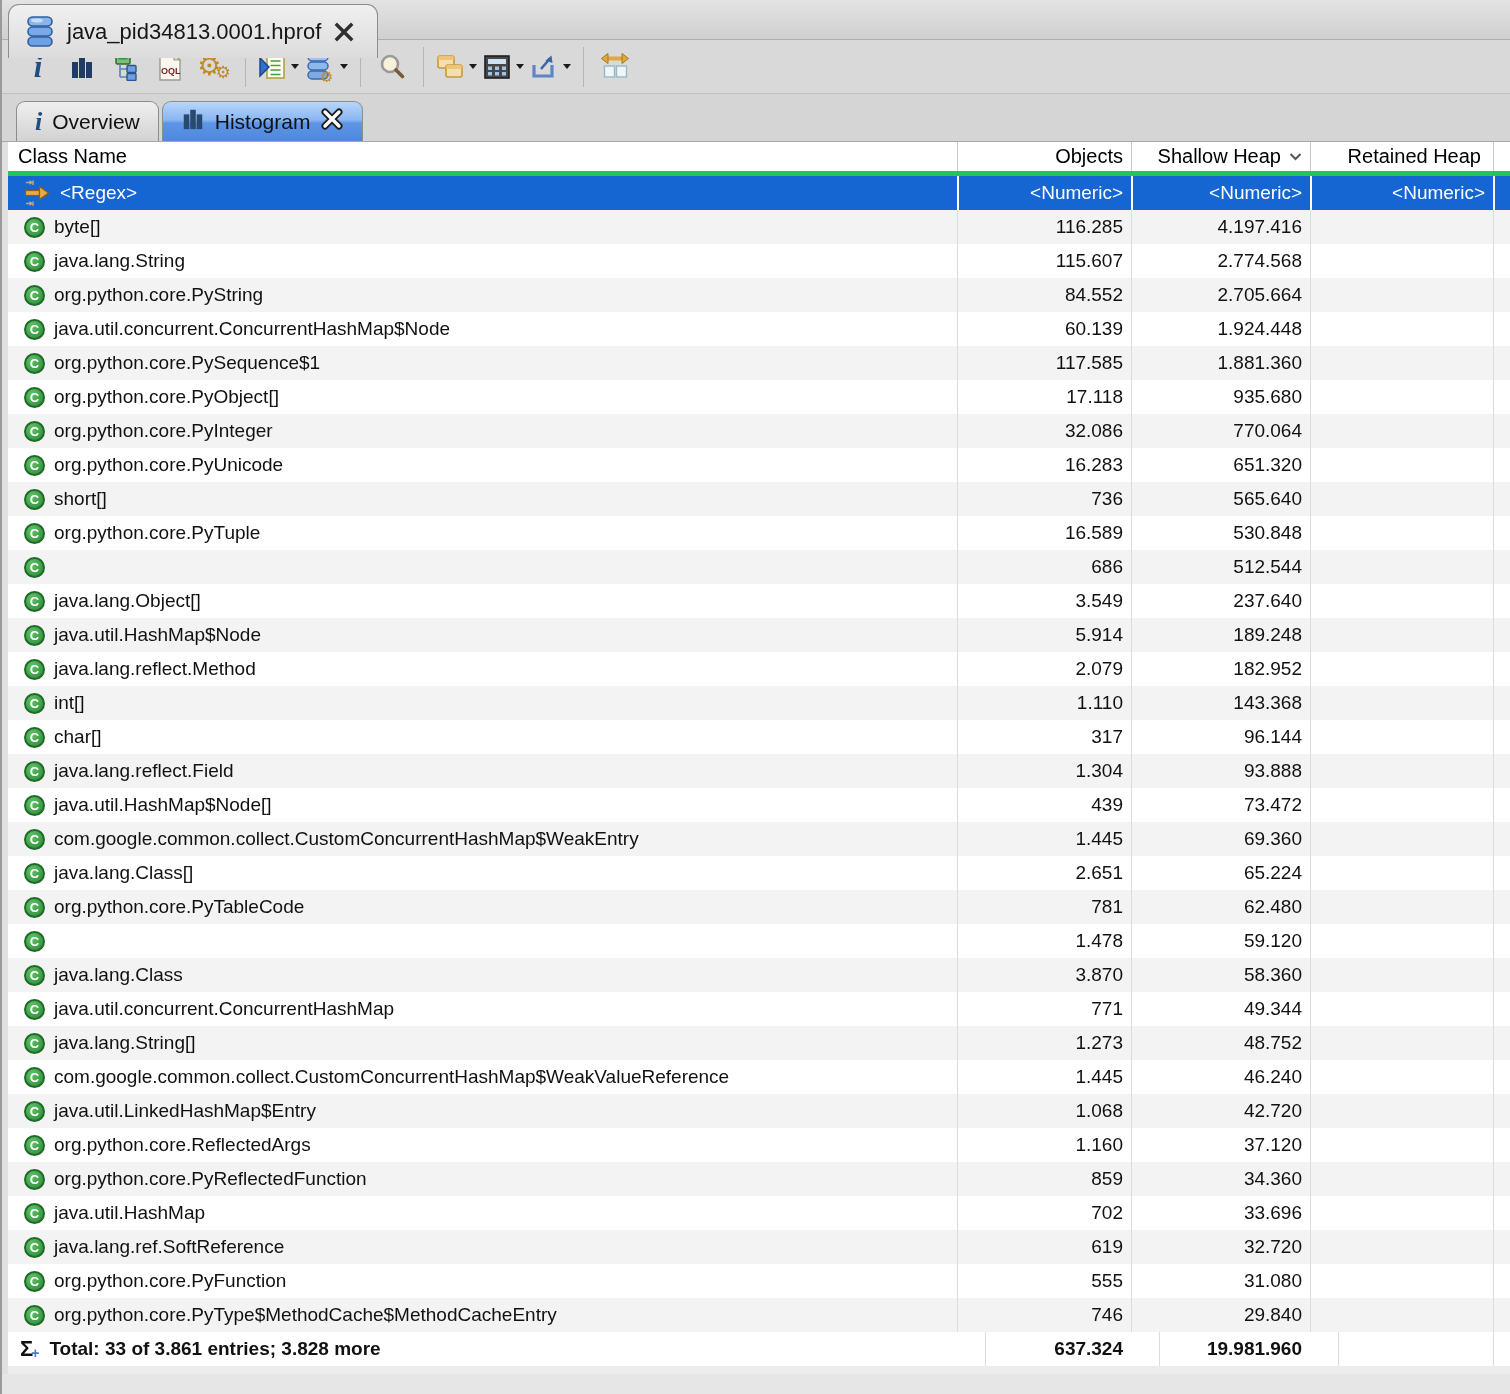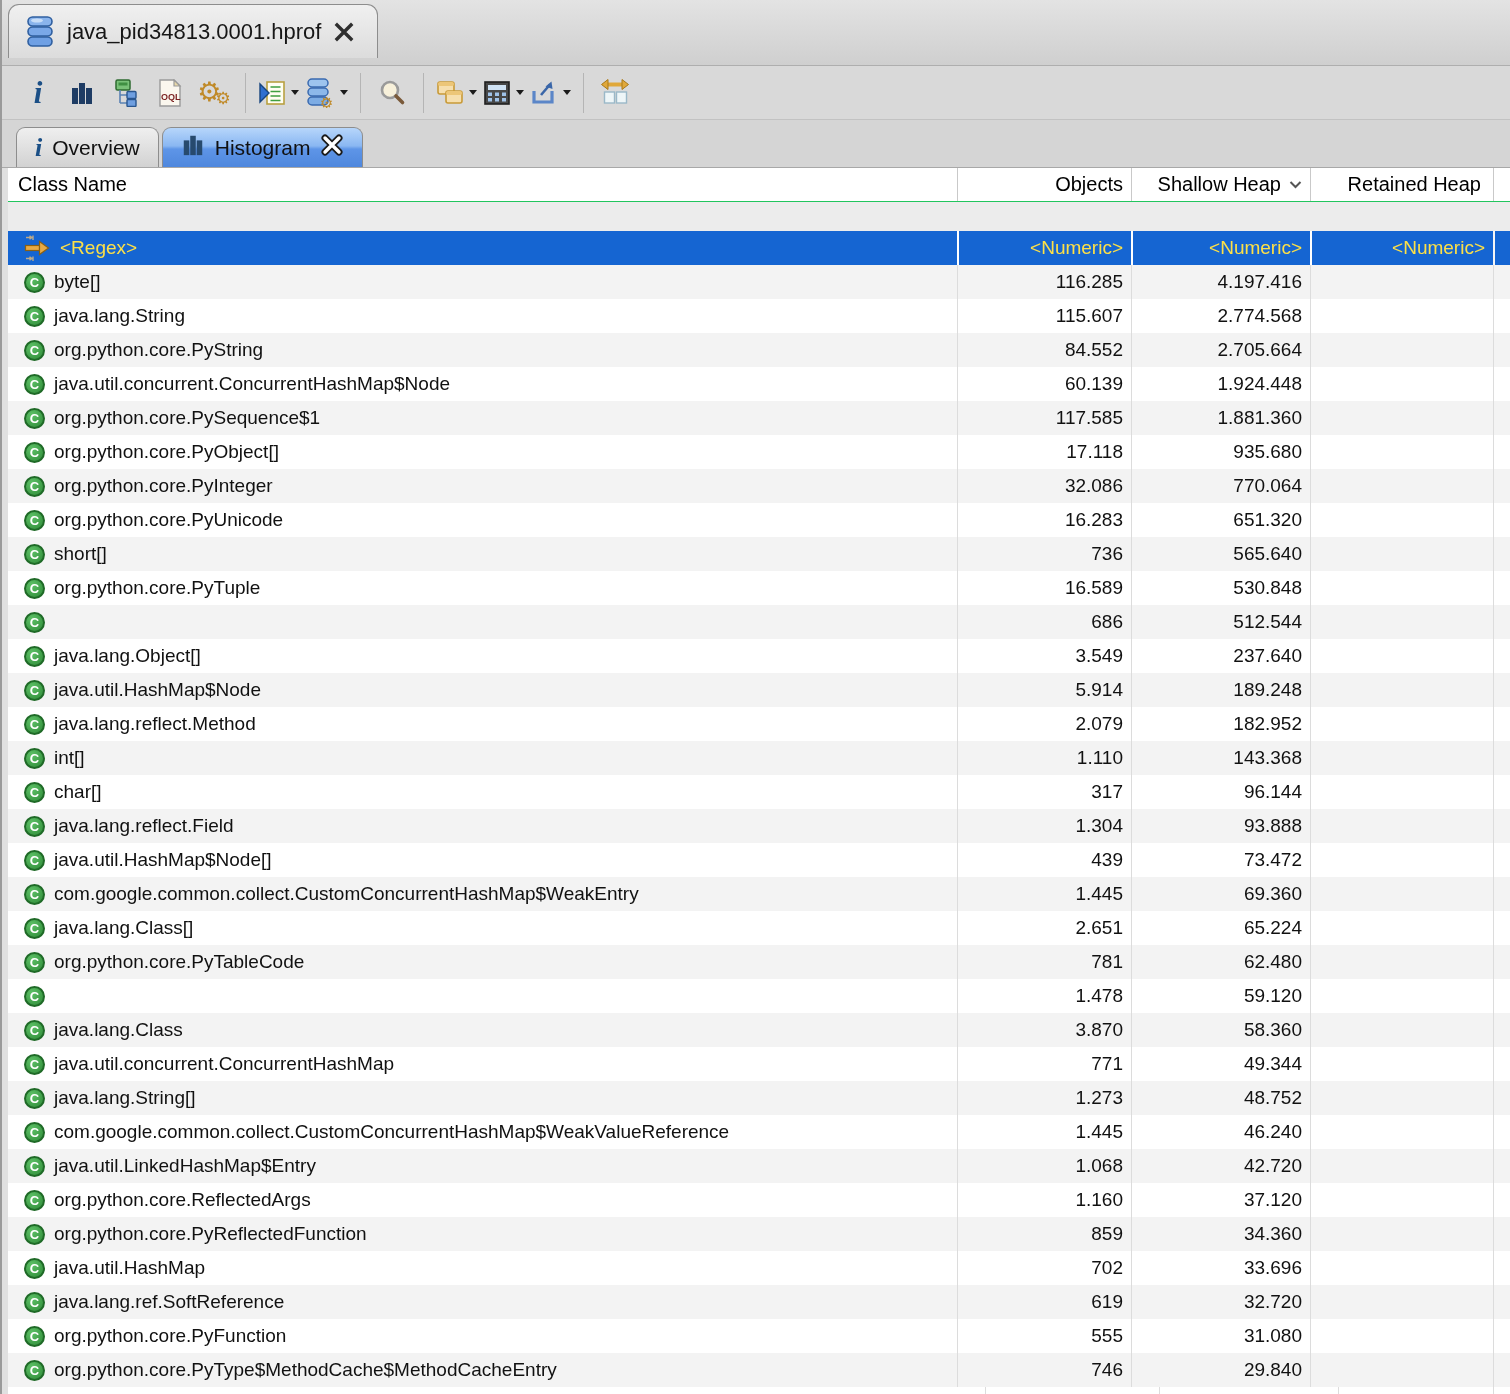--- a/index.html
+++ b/index.html
@@ -1,20 +1,20 @@
 <!DOCTYPE html>
 <html><head>
 <meta charset="utf-8">
 <style>
   * { box-sizing: border-box; margin: 0; padding: 0; }
   html,body { width:1510px; height:1394px; background:#e9e9e9; font-family:"Liberation Sans", sans-serif; color:#111; }
   .app { width:1510px; height:1394px; border-left:2px solid #9a9a9a; background:#e6e6e6; overflow:hidden; }
 
   
-  .editor-tabbar { height:66px; background:linear-gradient(#e3e3e3,#cfcfcf); border-bottom:1px solid #aeaeae; position:relative; }
+  .editor-tabbar { height:40px; background:linear-gradient(#e3e3e3,#cfcfcf); border-bottom:1px solid #aeaeae; position:relative; }
   .editor-tab { position:absolute; left:6px; top:4px; height:54px; display:flex; align-items:center; gap:12px;
     padding:0 22px 0 16px; background:linear-gradient(#f0f0f0,#dcdcdc); border:1.5px solid #8d8d8d; border-bottom:none;
     border-radius:11px 11px 0 0; }
   .editor-tab-title { font-size:22px; color:#161616; }
   .tab-close { display:flex; align-items:center; }
 
   
   .toolbar { height:54px; background:#d9d9d9; display:flex; align-items:center; padding-left:14px; border-bottom:1px solid #c2c2c2; }
   .tbtn { height:46px; min-width:44px; display:flex; align-items:center; justify-content:center; gap:3px; padding:0 3px; }
   .tsep { width:1px; height:40px; background:#b5b5b5; margin:0 9px; }
@@ -32,26 +32,26 @@
   .viewtab .info-glyph { font-size:26px; }
 
   
   .table-wrap { background:#ececec; border-left:6px solid #e0e0e0; height:1232px; }
   .row { display:grid; grid-template-columns:949px 174px 179px 183px 1fr; height:34px; }
   .cell { display:flex; align-items:center; overflow:hidden; white-space:nowrap; }
   .cname { padding-left:16px; gap:9px; font-size:19px; }
   .num  { justify-content:flex-end; padding-right:8px; font-size:19px; border-left:1px solid #dcdcdc; }
   .fill { border-left:1px solid #dcdcdc; }
 
-  .thead { background:#ffffff; border-bottom:1px solid #22c55e; }
+  .thead { background:#ffffff; border-bottom:5px solid #22c55e; }
   .thead .cell { font-size:20px; color:#000; }
   .thead .cname { padding-left:10px; }
   .thead .num, .thead .fill { border-left:1px solid #c9c9c9; }
 
-  .filter-row { background:#1565d2; color:#fde047;margin-top:29px; }
+  .filter-row { background:#1565d2; color:#ffffff; }
   .filter-row .num { border-left:2px solid #ffffff; }
   .filter-row .fill { border-left:2px solid #f5f5f5; }
 
   .hrow { background:#ffffff; }
   .hrow:nth-child(odd) { background:#f3f3f3; }
 
   .total-row { background:#ffffff; font-weight:bold; }
   .total-row .cname { padding-left:12px; gap:10px; }
   .total-row .num { font-weight:bold;margin-left:28px; }
 

